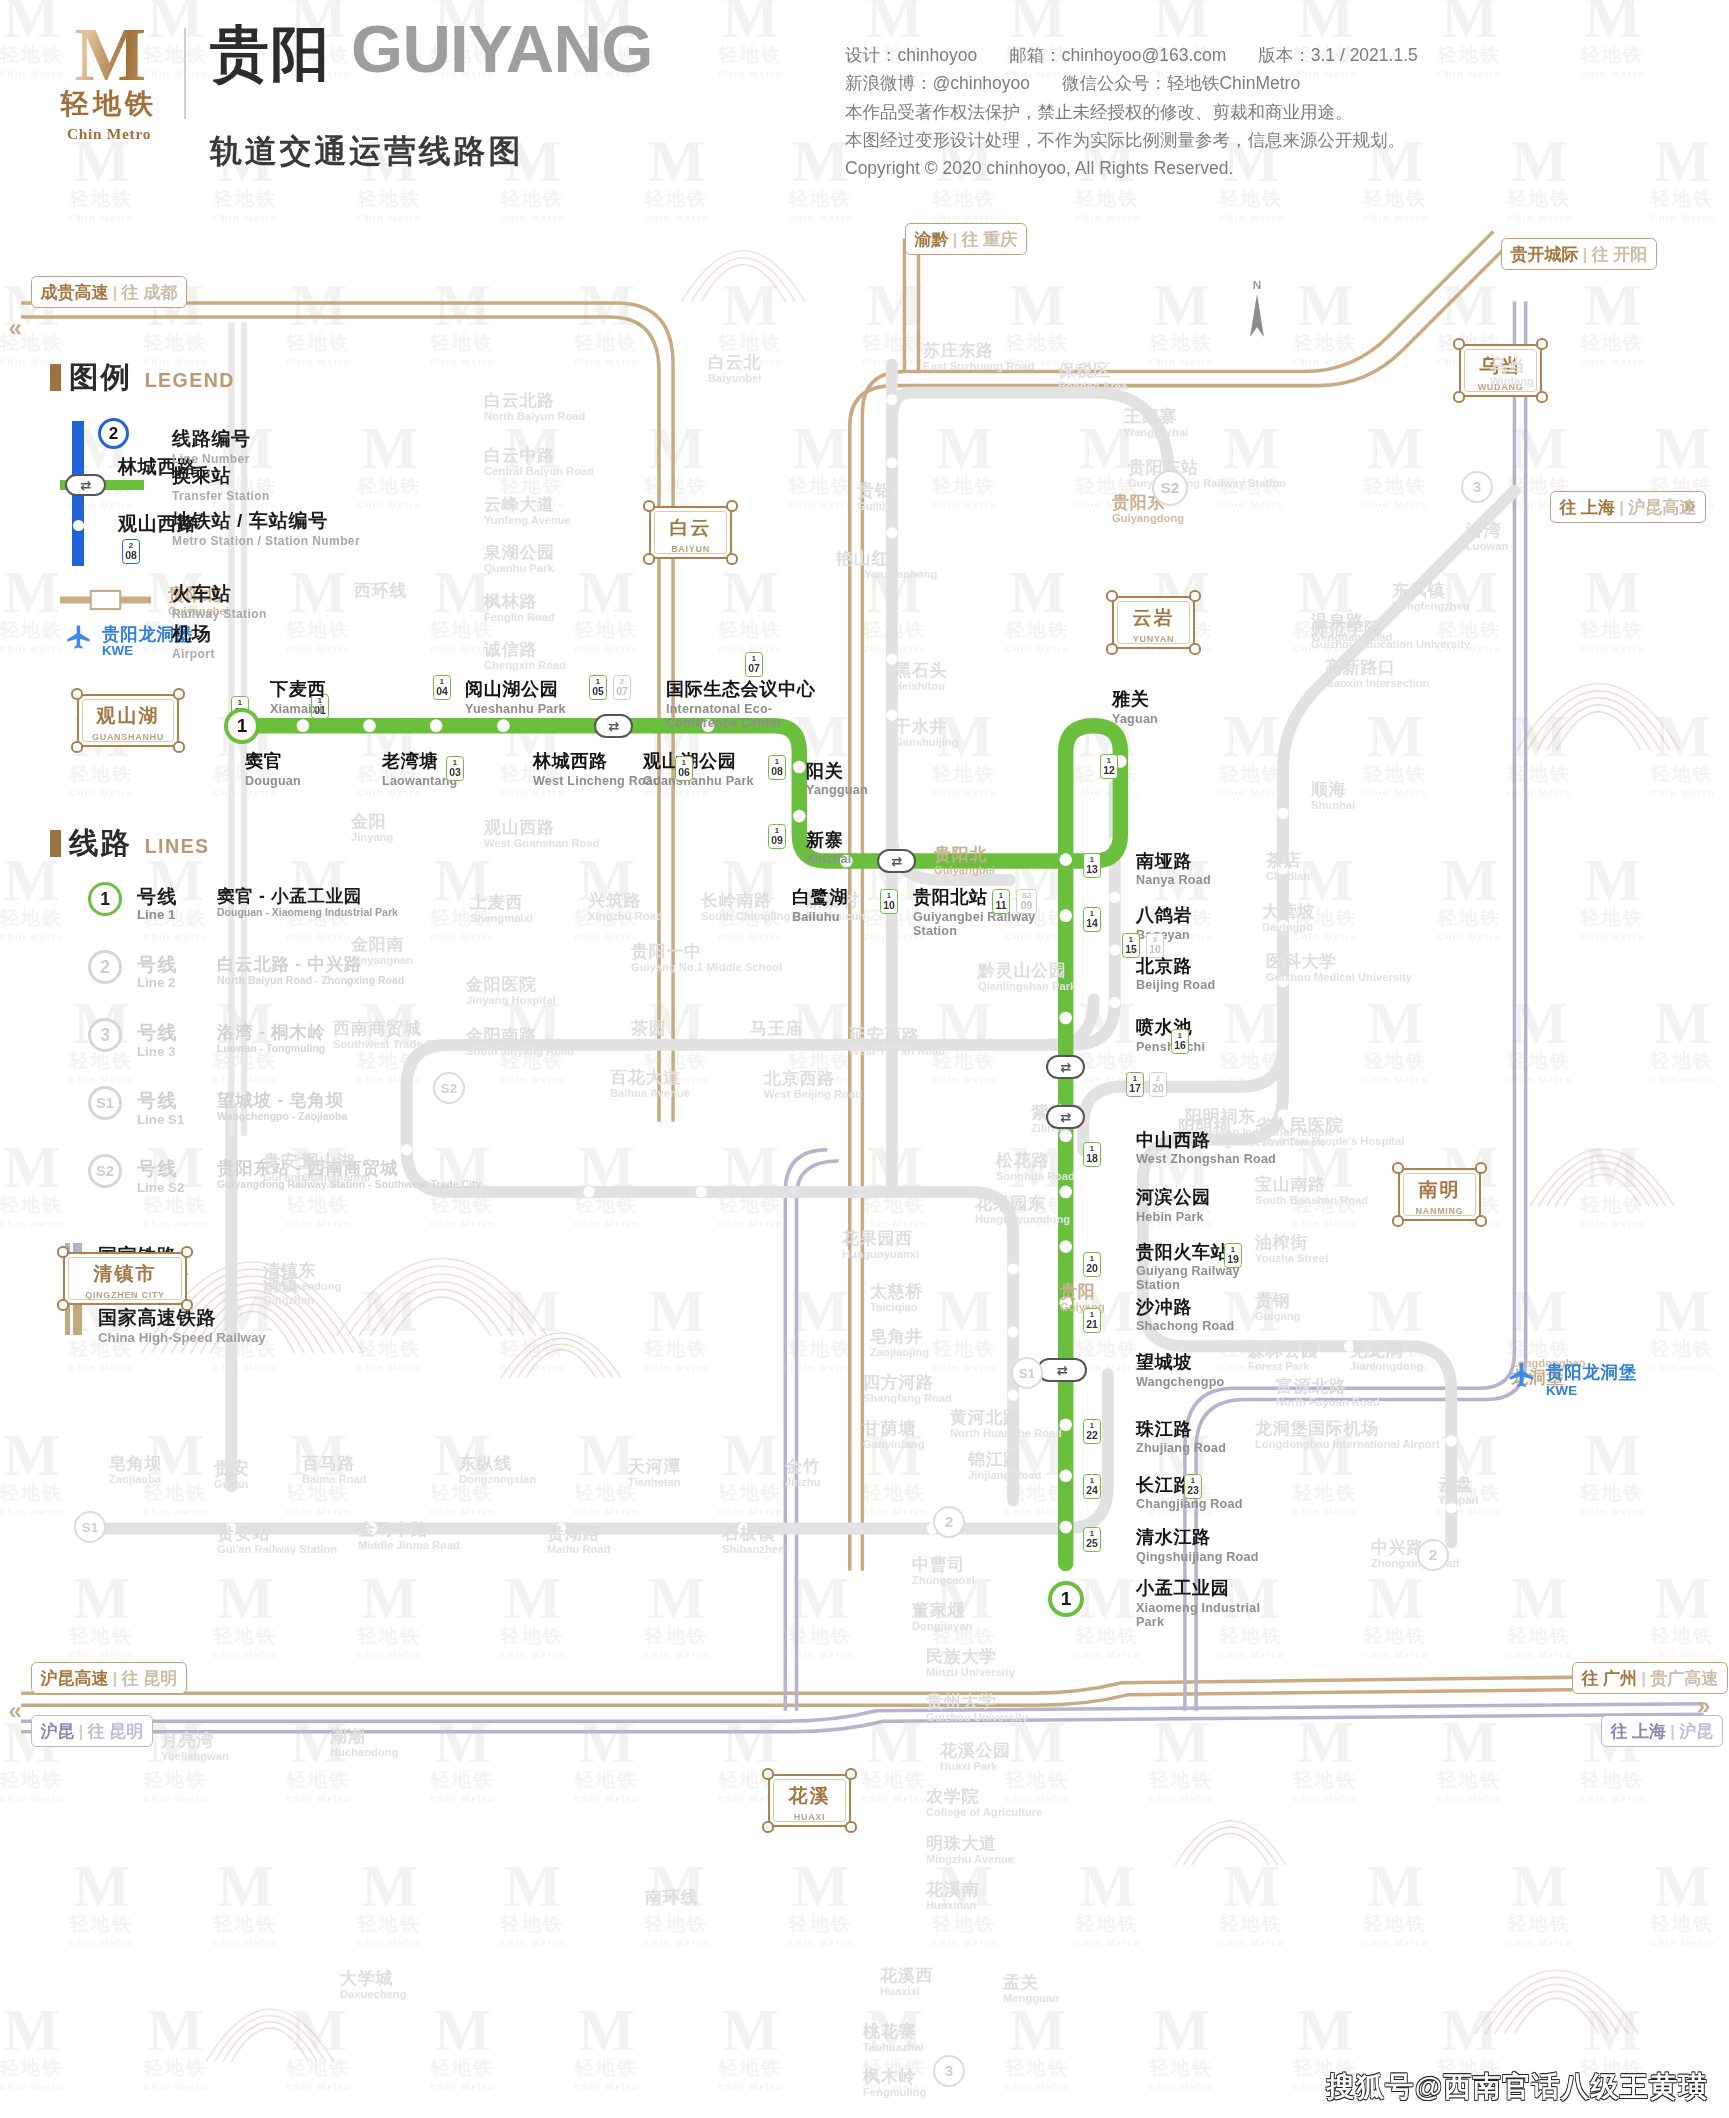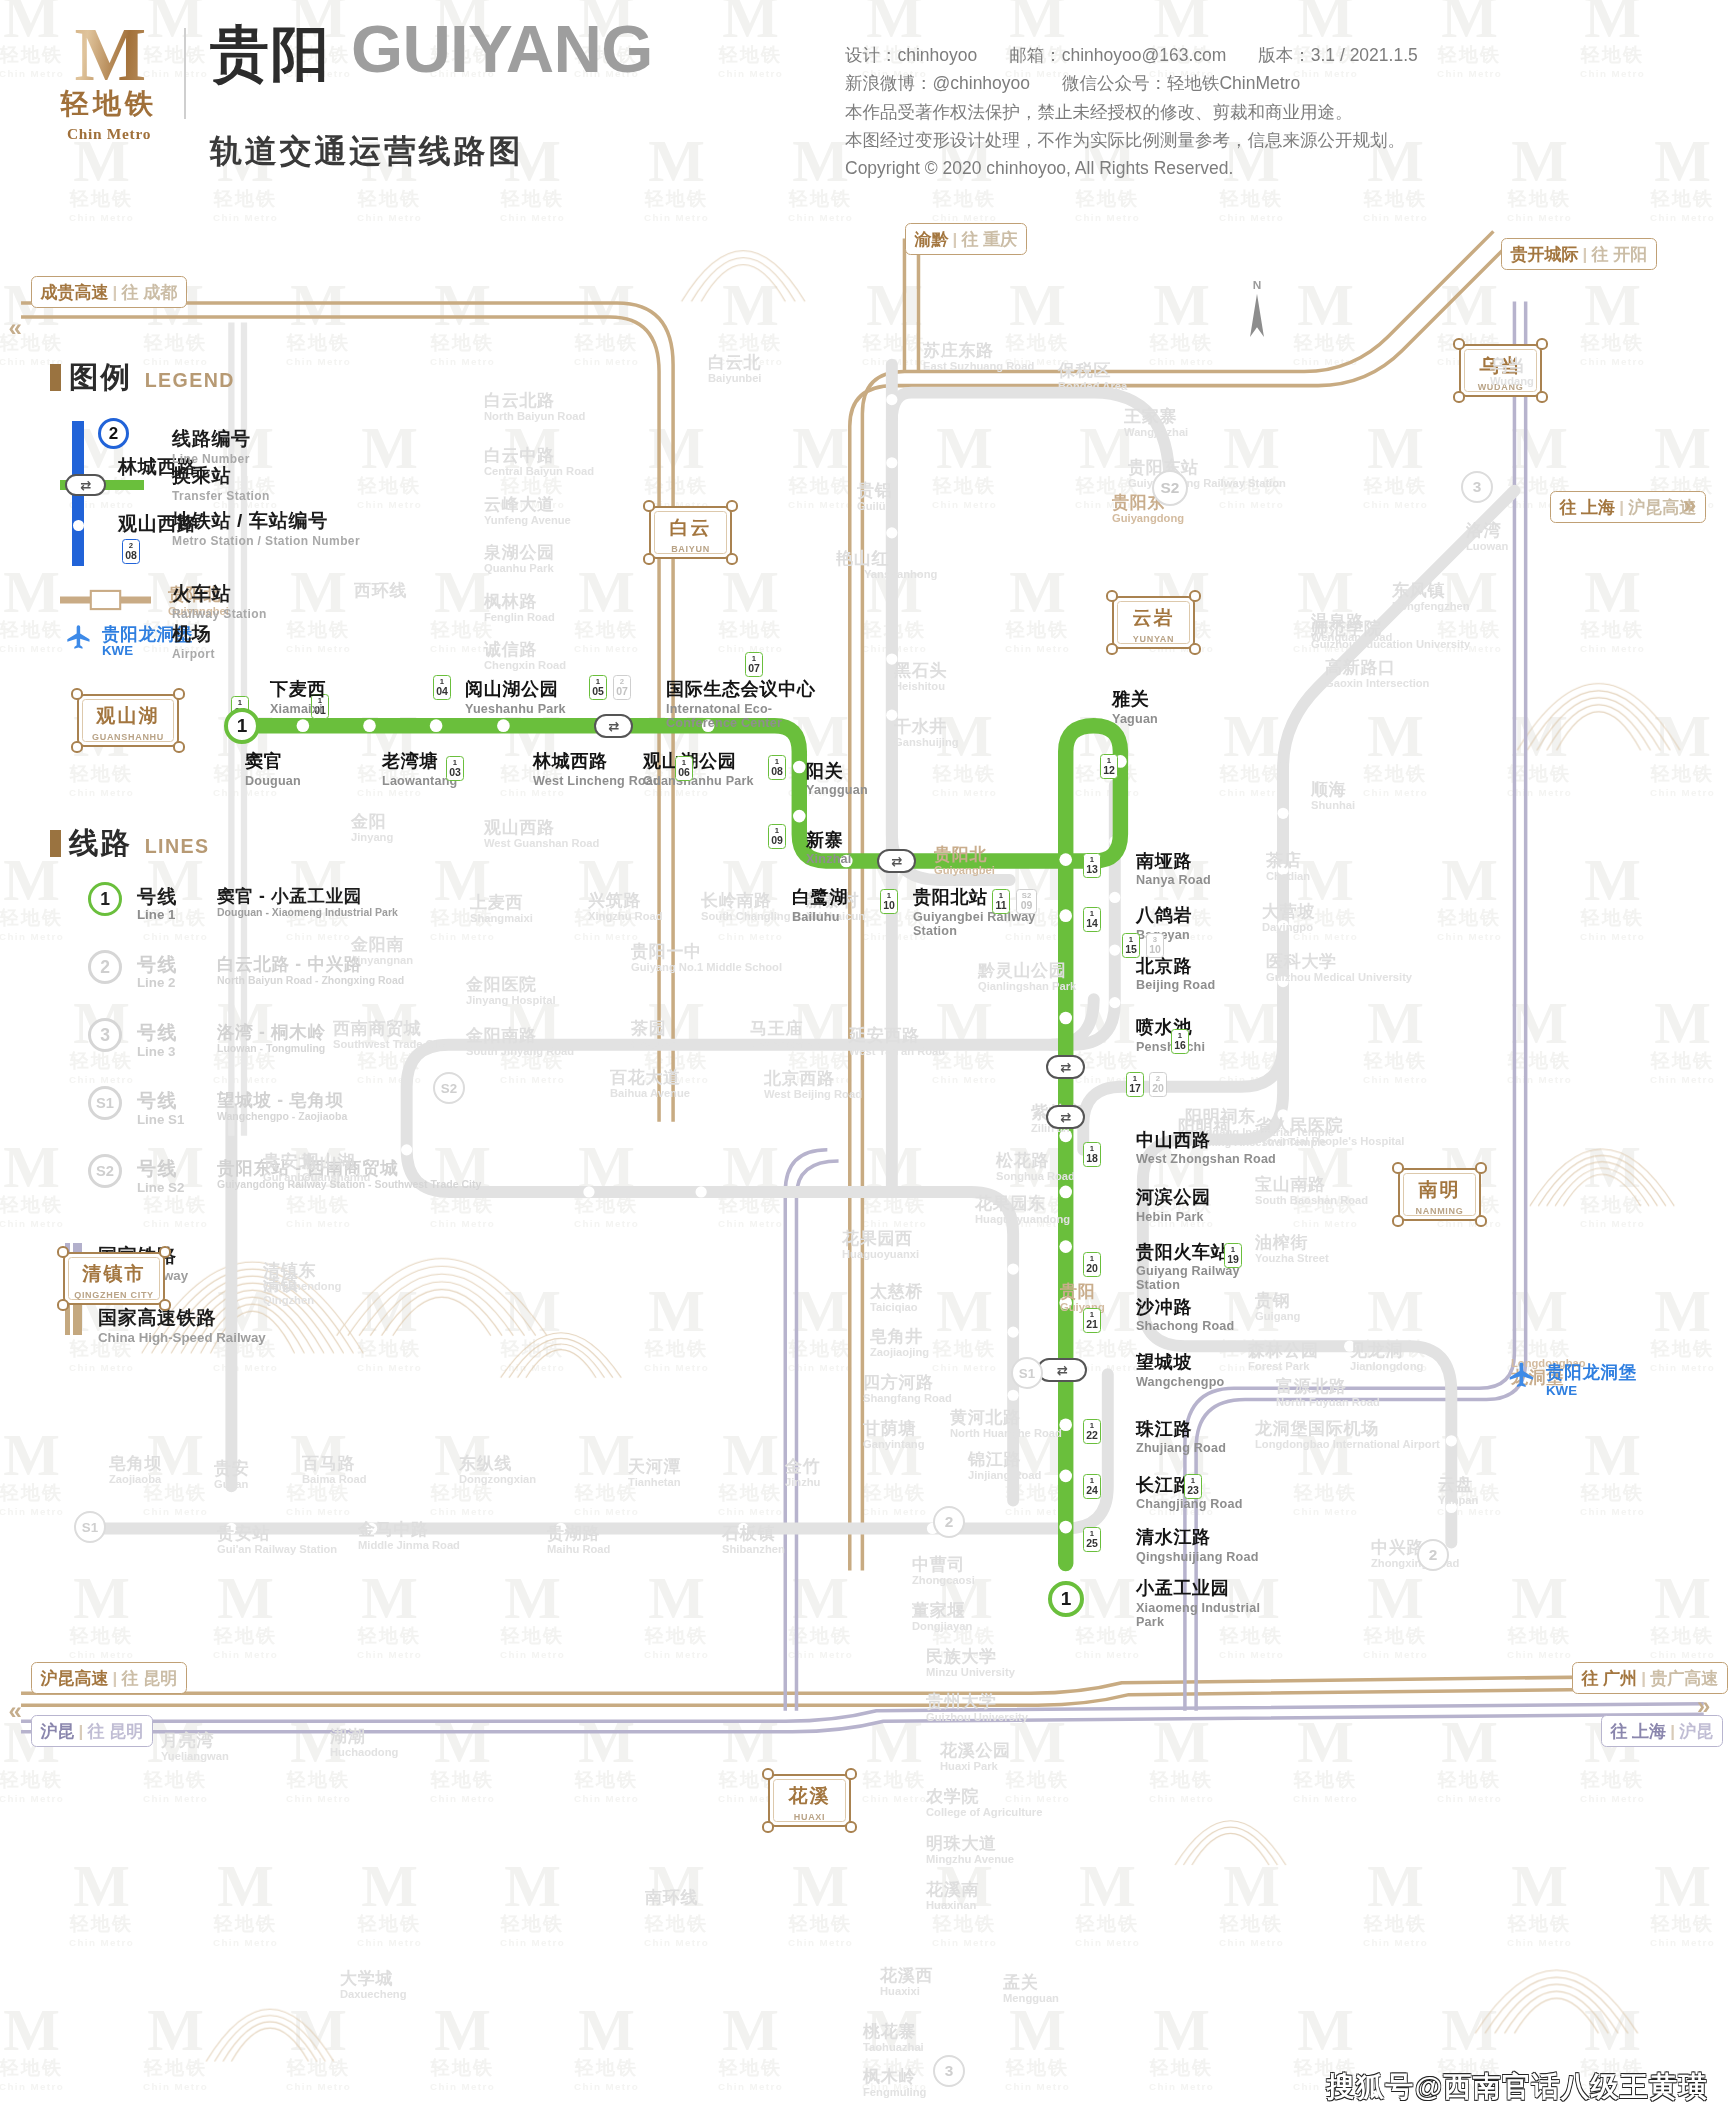--- a/index.html
+++ b/index.html
@@ -1379,21 +1379,21 @@
       <div class="district" style="left: 1398px; top: 1168px;">
         <div class="outer"></div>
         <div class="inner"></div>
         <div class="notch" style="left:-5.6px;top:-5.6px"></div>
         <div class="notch" style="right:-5.6px;top:-5.6px"></div>
         <div class="notch" style="left:-5.6px;bottom:-5.6px"></div>
         <div class="notch" style="right:-5.6px;bottom:-5.6px"></div>
         <div class="dcn">南明</div>
         <div class="den">NANMING</div>
       </div>
-      <div class="district" style="left: 63px; top: 1252px; width: 102px;">
+      <div class="district" style="left: 63px; top: 1252px; width: 124px;">
         <div class="outer"></div>
         <div class="inner"></div>
         <div class="notch" style="left:-5.6px;top:-5.6px"></div>
         <div class="notch" style="right:-5.6px;top:-5.6px"></div>
         <div class="notch" style="left:-5.6px;bottom:-5.6px"></div>
         <div class="notch" style="right:-5.6px;bottom:-5.6px"></div>
         <div class="dcn">清镇市</div>
         <div class="den">QINGZHEN CITY</div>
       </div>
       <div class="district" style="left: 768px; top: 1774px;">

